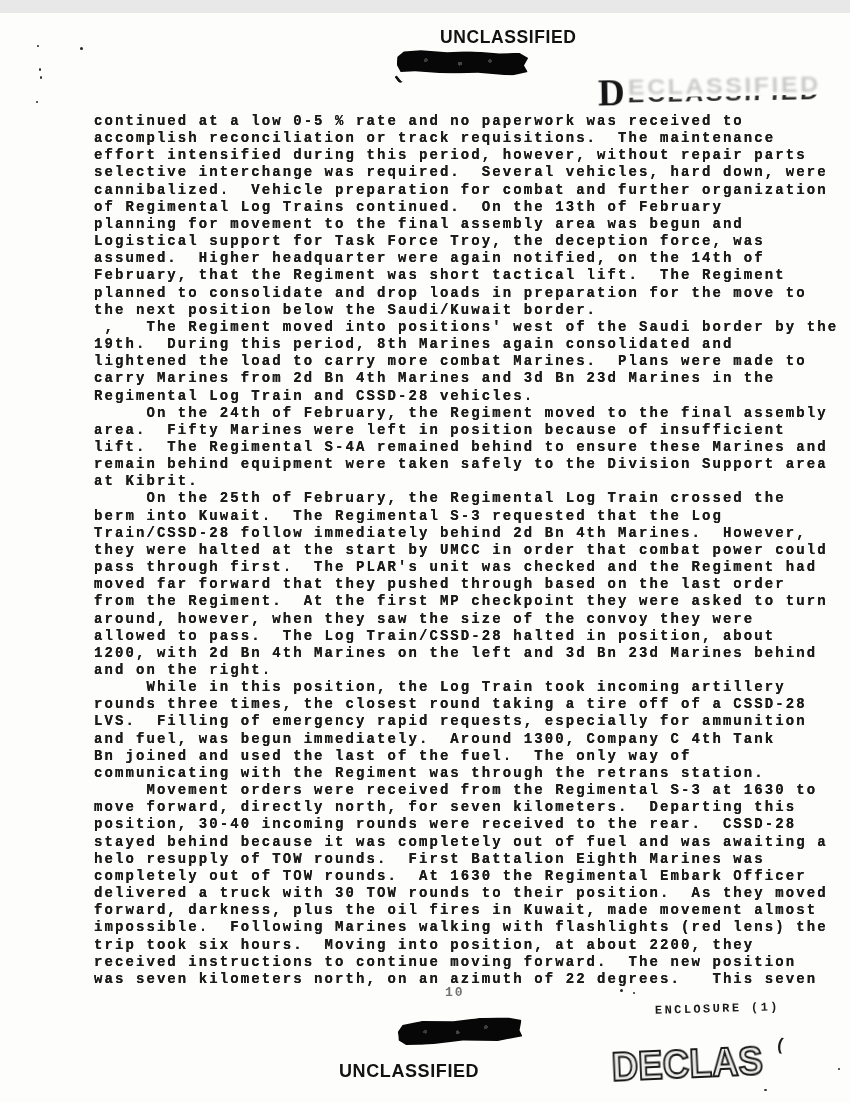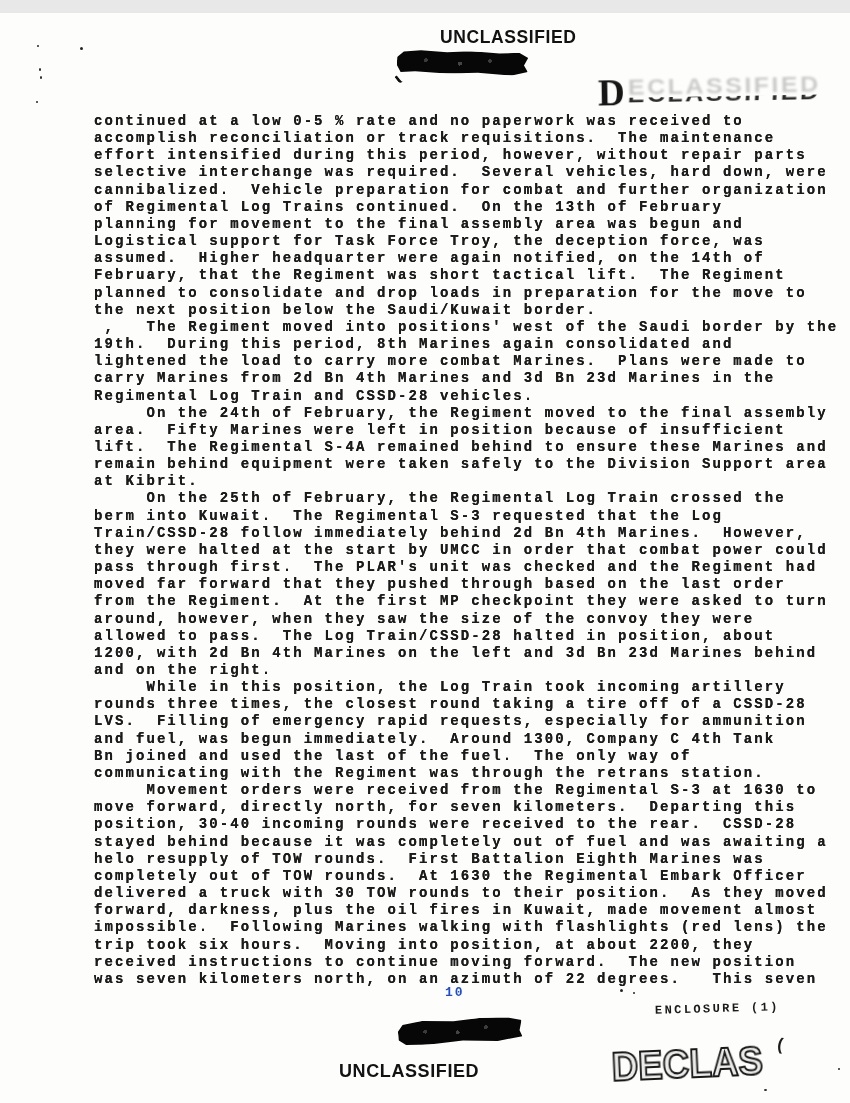--- a/index.html
+++ b/index.html
@@ -46,21 +46,21 @@
     position:absolute; left:94px; top:100px; margin:0;
     font-family:"Liberation Mono","DejaVu Sans Mono",monospace;
     font-size:14px; font-weight:700; line-height:17.15px; letter-spacing:2.08px;
     color:#1b1b1b; white-space:pre; text-shadow:0 0 0.35px #222;
   }
 
   
   .page-number {
     position:absolute; left:445px; top:972px;
     font-family:"Liberation Mono","DejaVu Sans Mono",monospace;
-    font-size:13px; font-weight:700; letter-spacing:2px; color:#1d4ed8;
+    font-size:13px; font-weight:700; letter-spacing:2px; color:#737373;
   }
   .enclosure {
     position:absolute; left:655px; top:989px;
     font-family:"Liberation Mono","DejaVu Sans Mono",monospace;
     font-size:12px; font-weight:700; letter-spacing:2.4px; color:#1b1b1b;
     transform:rotate(-1.5deg); white-space:nowrap;
   }
 
   
   .stamp-top {

